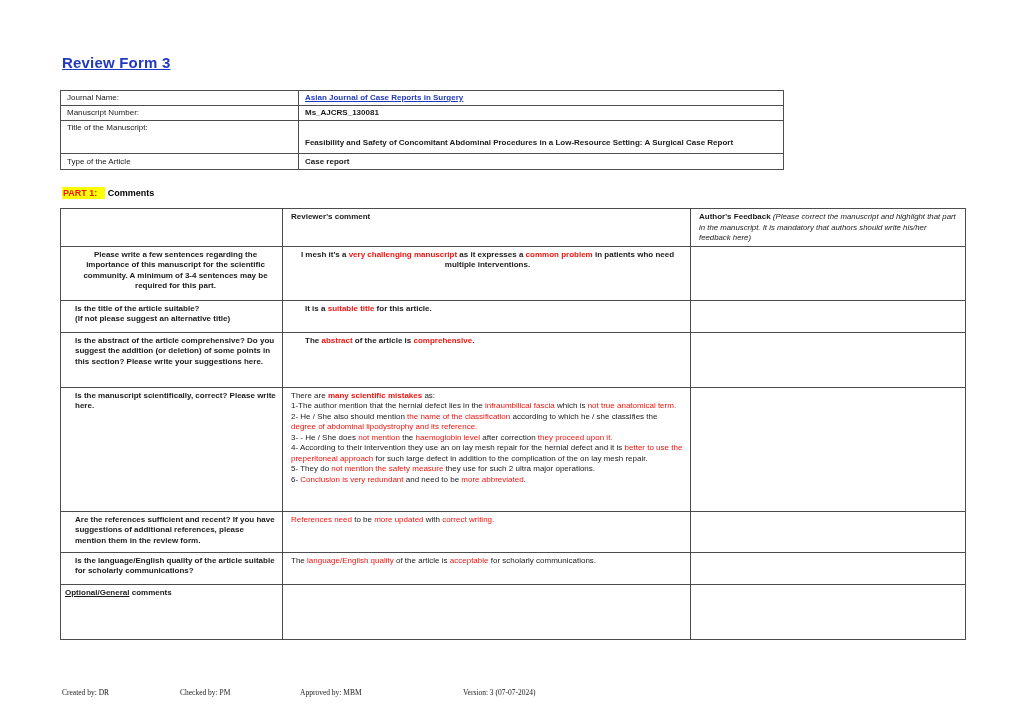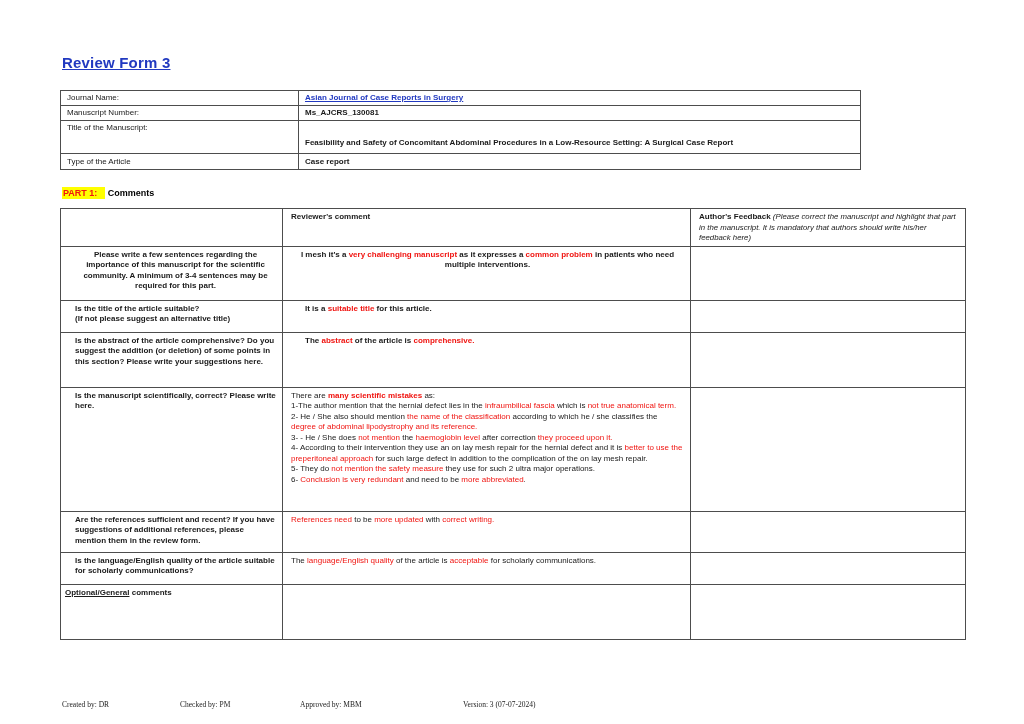--- a/index.html
+++ b/index.html
@@ -18,21 +18,21 @@
 
   
   .page-title{
     position:absolute;top:54px;left:2px;
     font-size:15px;font-weight:bold;color:var(--blue);
     text-decoration:underline;letter-spacing:.2px;cursor:pointer;
   }
 
   
   table{border-collapse:collapse;table-layout:fixed;}
-  .info-table{position:absolute;top:90px;left:0;width:801px;padding-left:6px;}
+  .info-table{position:absolute;top:90px;left:0;width:724px;padding-left:6px;}
   .info-table td{
     border:1px solid var(--border);
     font-size:8px;line-height:10px;vertical-align:middle;
     padding:1px 4px 1px 6px;
   }
   .info-table .lbl{width:227px;}
   .info-table .val{font-weight:bold;}
   .info-table tr.r0 td{height:12px;}
   .info-table tr.r1 td{height:12px;}
   .info-table tr.r2 td{height:26px;}
@@ -68,21 +68,21 @@
   tr.row1 td{height:48px;text-align:center;} tr.row2 td{height:26px;} tr.row3 td{height:49px;}
   tr.row4 td{height:118px;} tr.row5 td{height:35px;} tr.row6 td{height:26px;}
   tr.row7 td{height:49px;}
   span.red{color:var(--red);}
   span.b{font-weight:bold;}
   span.u{text-decoration:underline;}
 
   
   .footer{position:absolute;top:684px;left:0;width:905px;height:14px;
     font-family:"Liberation Serif","DejaVu Serif",serif;font-size:7.5px;color:#222;}
-  .footer span{position:absolute;top:16px;white-space:nowrap;}
+  .footer span{position:absolute;top:4px;white-space:nowrap;}
   .f1{left:2px;} .f2{left:120px;} .f3{left:240px;} .f4{left:403px;}
 </style>
 </head>
 <body>
 
 <div class="content">
 
   <div class="page-title">Review Form 3</div>
 
   <table class="info-table">

